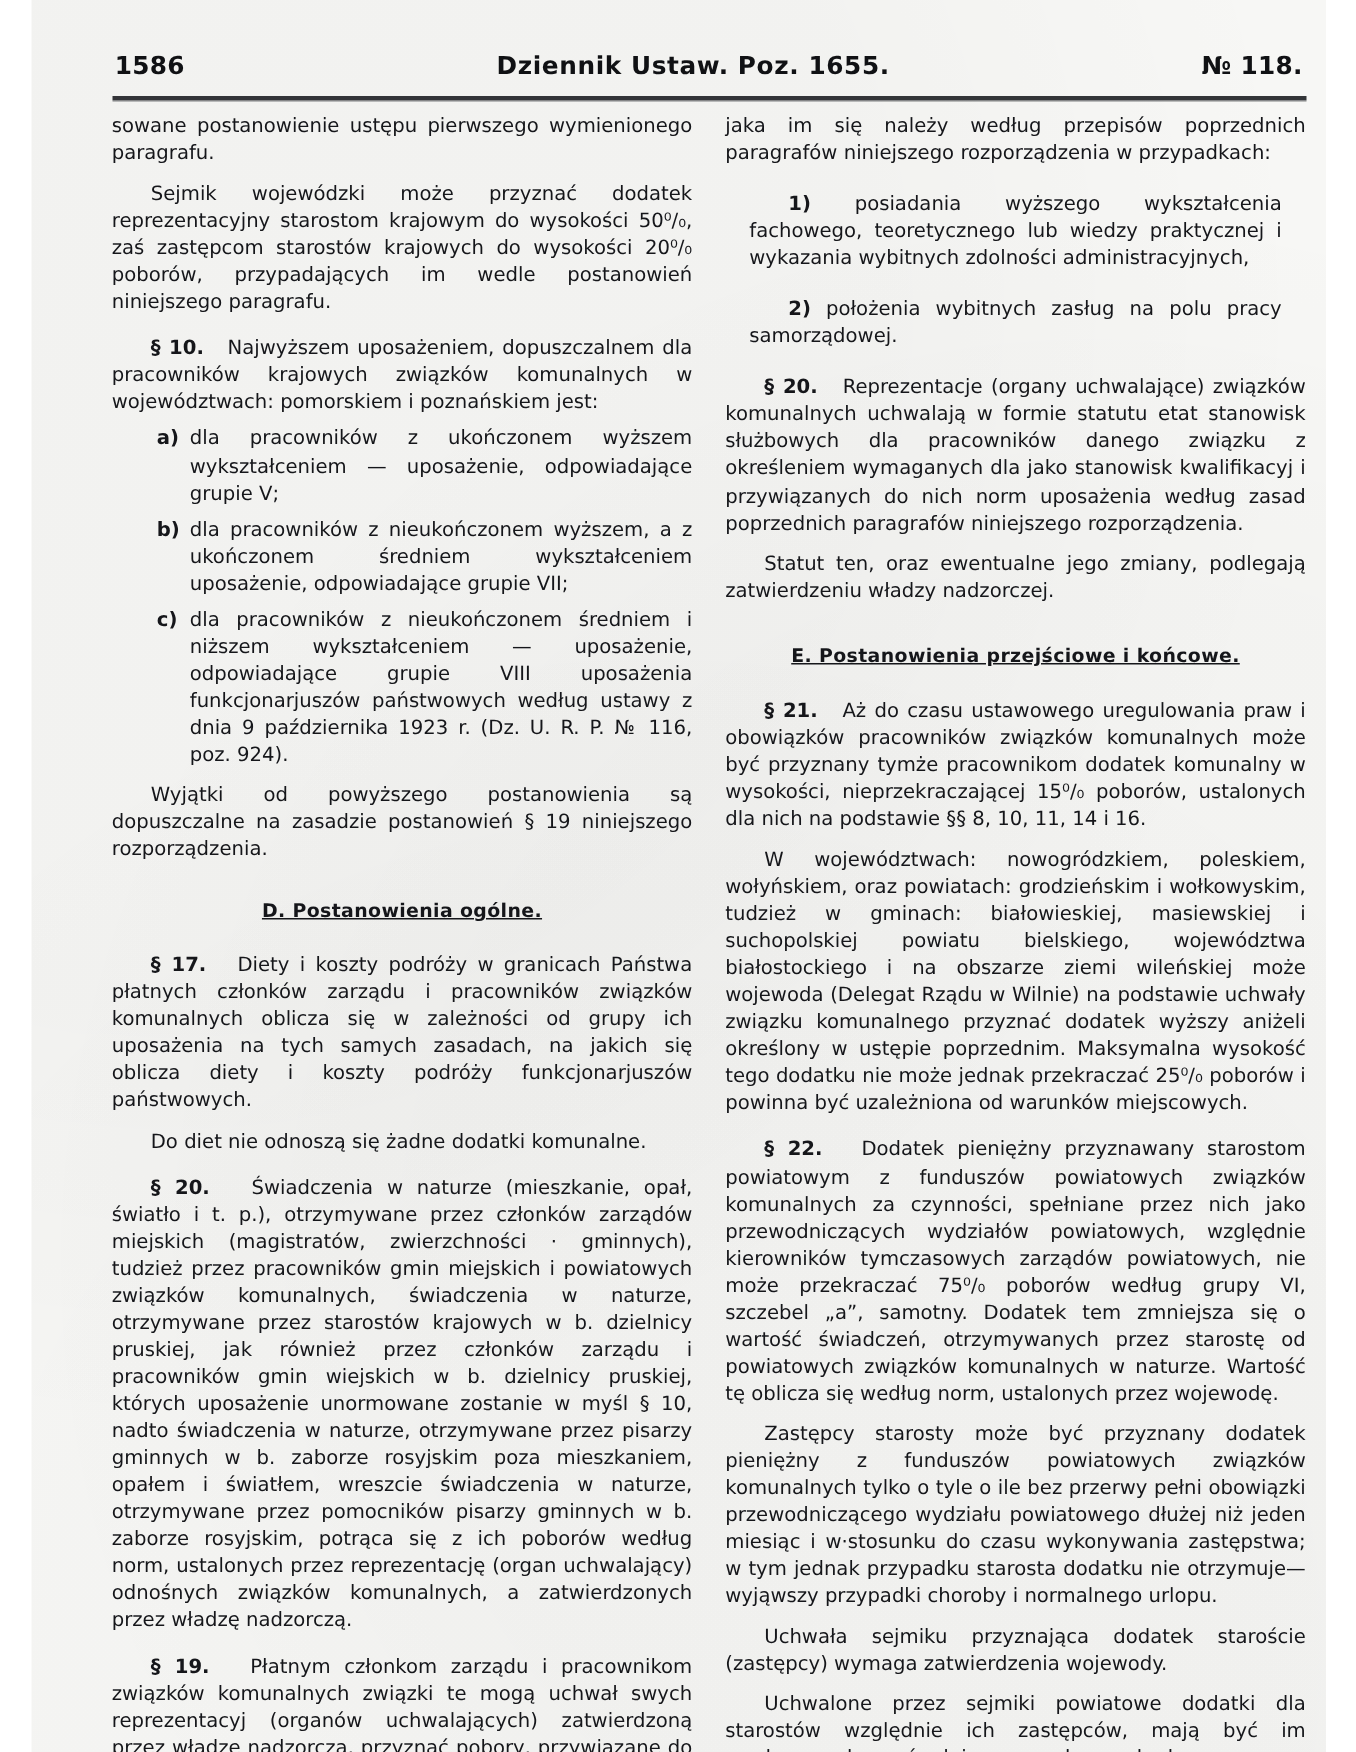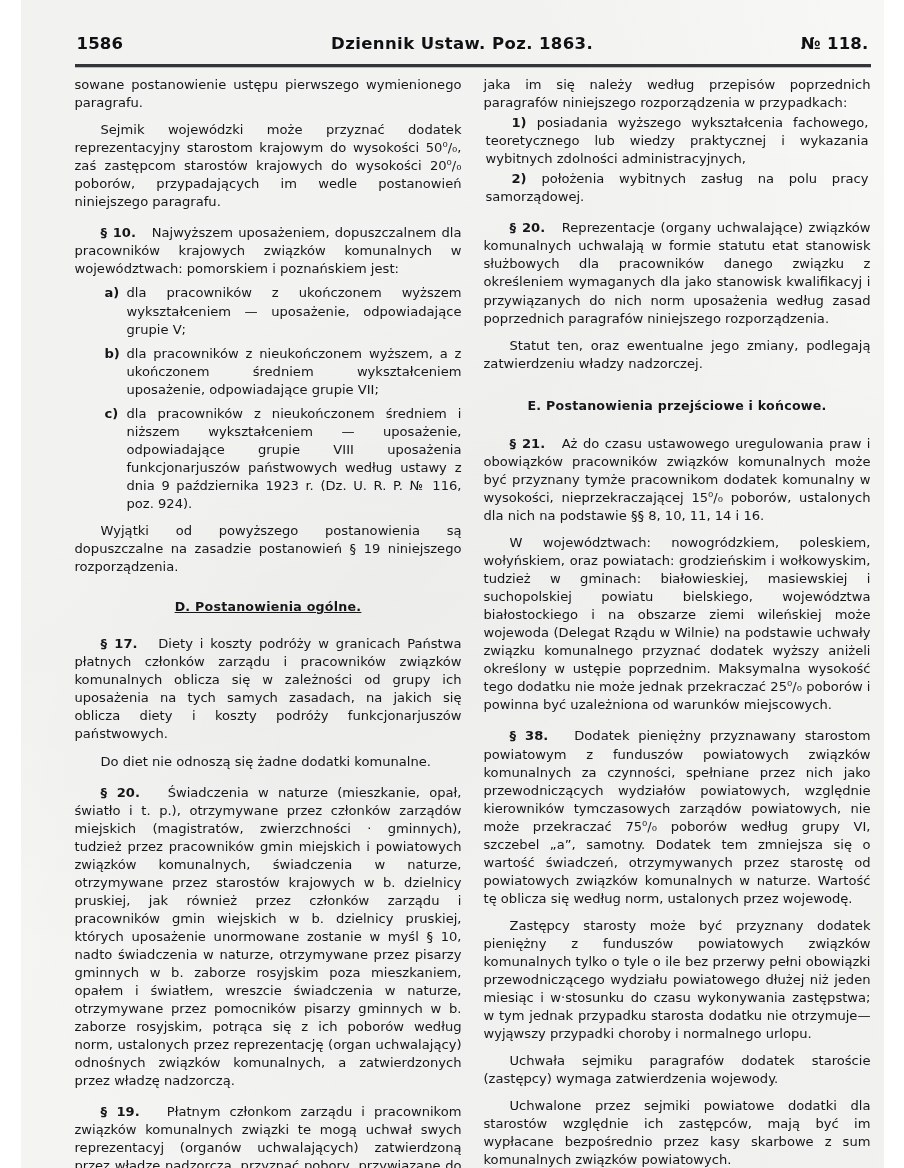--- a/index.html
+++ b/index.html
@@ -102,44 +102,44 @@
   }
   .item .mark {
     position: absolute;
     left: 30px;
     top: 0;
     font-weight: 700;
   }
 
   
   .numitem {
-    margin: 2px;
+    margin: 16px;
     text-indent: 26px;
     text-align: justify;
   }
 
   
   .subhead {
     margin: 0;
     text-align: center;
     font-weight: 700;
     font-size: 12.6px;
     letter-spacing: 0.25px;
   }
   .subhead.gap { margin-top: 22px; margin-bottom: 19px; text-decoration: underline; }
-  .subhead.gap-e { margin-top: 24px; margin-bottom: 20px; }
+  .subhead.gap-e { margin-top: 24px; margin-bottom: 20px; text-decoration: underline; }
 </style>
 </head>
 <body>
 
 <div class="page">
 
   <div class="masthead">
     <span class="folio">1586</span>
-    <span class="journal">Dziennik Ustaw. Poz. 1863.</span>
+    <span class="journal">Dziennik Ustaw. Poz. 1655.</span>
     <span class="issue">№ 118.</span>
   </div>
   <div class="rule"></div>
 
   <div class="columns">
 
     <div class="col">
 
       <p class="para flush">sowane postanowienie ustępu pierwszego wymienionego paragrafu.</p>
 
@@ -212,26 +212,26 @@
       <p class="subhead gap-e">E.   Postanowienia przejściowe i końcowe.</p>
 
       <p class="para">
         <span class="sec">§ 21.</span>
         &nbsp;&nbsp;<span>Aż do czasu ustawowego uregulowania praw i obowiązków pracowników związków komunalnych może być przyznany tymże pracownikom dodatek komunalny w wysokości, nieprzekraczającej 15⁰/₀ poborów, ustalonych dla nich na podstawie §§ 8, 10, 11, 14 i 16.</span>
       </p>
 
       <p class="para gap-s">W województwach: nowogródzkiem, poleskiem, wołyńskiem, oraz powiatach: grodzieńskim i wołkowyskim, tudzież w gminach: białowieskiej, masiewskiej i suchopolskiej powiatu bielskiego, województwa białostockiego i na obszarze ziemi wileńskiej może wojewoda (Delegat Rządu w Wilnie) na podstawie uchwały związku komunalnego przyznać dodatek wyższy aniżeli określony w ustępie poprzednim. Maksymalna wysokość tego dodatku nie może jednak przekraczać 25⁰/₀ poborów i powinna być uzależniona od warunków miejscowych.</p>
 
       <p class="para gap-m">
-        <span class="sec">§ 38.</span>
+        <span class="sec">§ 22.</span>
         &nbsp;&nbsp;<span>Dodatek pieniężny przyznawany starostom powiatowym z funduszów powiatowych związków komunalnych za czynności, spełniane przez nich jako przewodniczących wydziałów powiatowych, względnie kierowników tymczasowych zarządów powiatowych, nie może przekraczać 75⁰/₀ poborów według grupy VI, szczebel „a”, samotny. Dodatek tem zmniejsza się o wartość świadczeń, otrzymywanych przez starostę od powiatowych związków komunalnych w naturze. Wartość tę oblicza się według norm, ustalonych przez wojewodę.</span>
       </p>
 
       <p class="para gap-s">Zastępcy starosty może być przyznany dodatek pieniężny z funduszów powiatowych związków komunalnych tylko o tyle o ile bez przerwy pełni obowiązki przewodniczącego wydziału powiatowego dłużej niż jeden miesiąc i w·stosunku do czasu wykonywania zastępstwa; w tym jednak przypadku starosta dodatku nie otrzymuje—wyjąwszy przypadki choroby i normalnego urlopu.</p>
 
-      <p class="para gap-s">Uchwała sejmiku paragrafów dodatek staroście (zastępcy) wymaga zatwierdzenia wojewody.</p>
+      <p class="para gap-s">Uchwała sejmiku przyznająca dodatek staroście (zastępcy) wymaga zatwierdzenia wojewody.</p>
 
       <p class="para gap-s">Uchwalone przez sejmiki powiatowe dodatki dla starostów względnie ich zastępców, mają być im wypłacane bezpośrednio przez kasy skarbowe z sum komunalnych związków powiatowych.</p>
 
     </div>
 
   </div>
 </div>
 
 </body></html>

